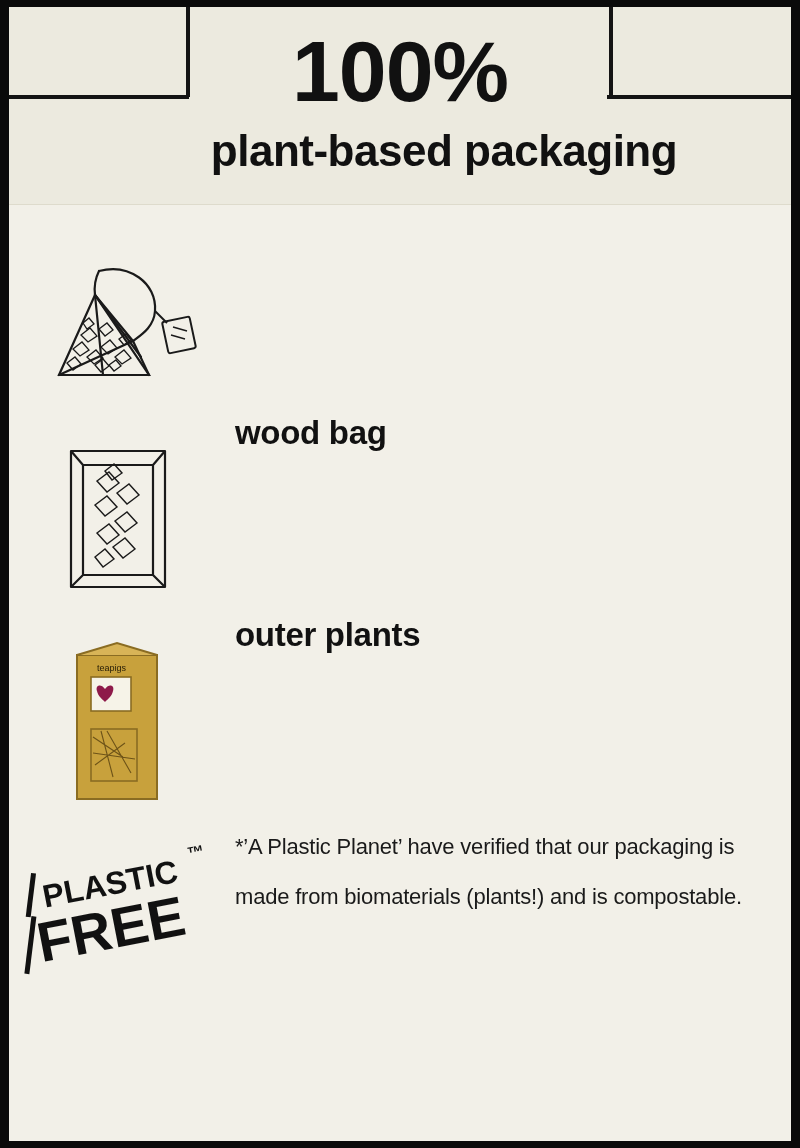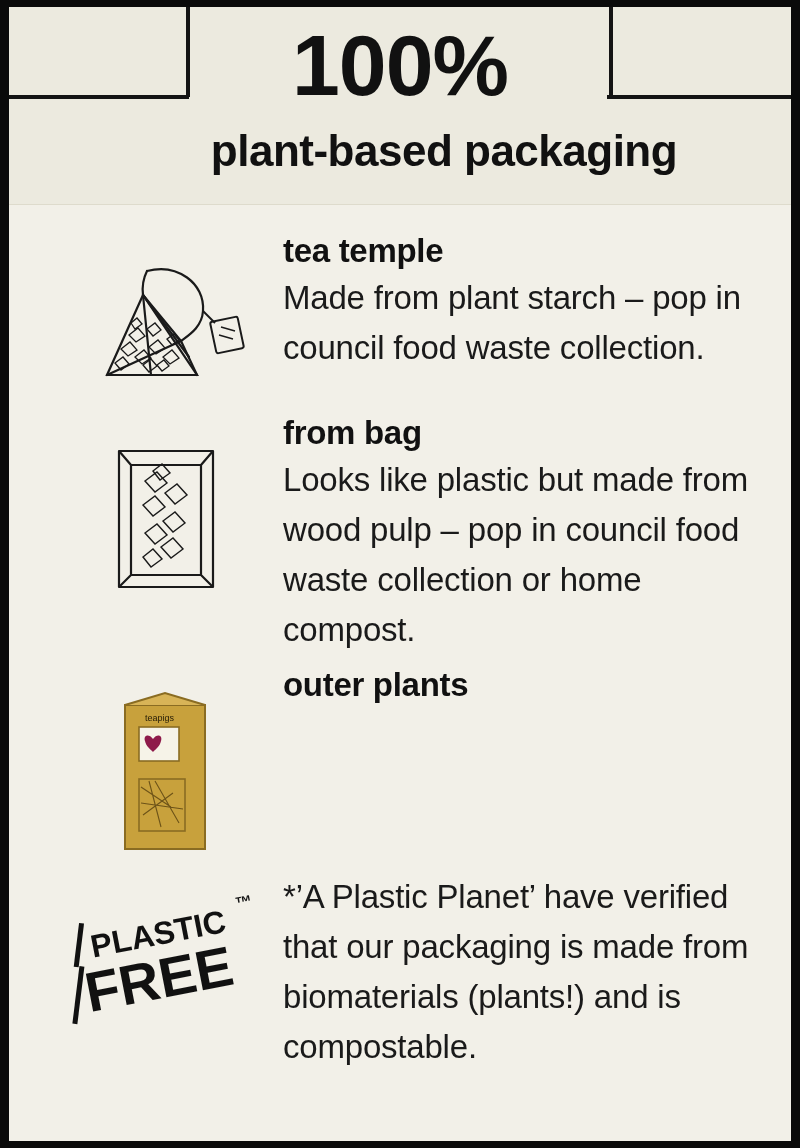--- a/index.html
+++ b/index.html
@@ -47,21 +47,21 @@
     position: absolute;
     top: 88px;
     height: 0;
     border-top: 4px solid #141414;
   }
   .rule-left { left: -12px; width: 192px; }
   .rule-right { left: 598px; width: 210px; }
 
   .big-percent {
     position: absolute;
-    top: 10px;
+    top: 16px;
     left: 0;
     width: 100%;
     text-align: center;
     font-size: 86px;
     line-height: 96px;
     font-weight: 700;
     letter-spacing: -1px;
     color: #111;
   }
   .subtitle {
@@ -88,21 +88,20 @@
     display: flex;
     align-items: flex-start;
     margin-bottom: 10px;
   }
   .icon-col {
     width: 226px;
     min-width: 226px;
     display: flex;
     justify-content: center;
     padding-top: 22px;
-    padding-left: 48px;
   }
   .text-col {
     padding-right: 18px;
   }
   .item-title {
     font-size: 33px;
     line-height: 40px;
     font-weight: 700;
     color: #111;
     margin: 0 0 2px 0;
@@ -116,21 +115,21 @@
     letter-spacing: -0.2px;
   }
 
   
   .footnote-row {
     display: flex;
     align-items: flex-start;
     margin-top: 6px;
   }
   .footnote-text {
-    font-size: 33px;
+    font-size: 22px;
     line-height: 50px;
     color: #1a1a1a;
     padding-right: 10px;
     letter-spacing: -0.2px;
   }
 
   
   .badge {
     position: relative;
     width: 200px;
@@ -230,24 +229,20 @@
             <path d="M72 112 l7 -5 5 6 -7 5z"></path>
             <path d="M46 70 l6 -5 5 6 -7 5z"></path>
           </g>
           <g fill="none" stroke="#1a1a1a" stroke-width="2">
             <path d="M118 58 L 130 70"></path>
             <rect x="128" y="66" width="28" height="32" rx="2" transform="rotate(-12 142 82)"></rect>
             <path d="M136 74 l14 4 M134 82 l14 4" stroke-width="1.4"></path>
           </g>
         </svg>
       </div>
-      <div class="text-col">
-        <div class="item-title">tea temple</div>
-        <div class="item-desc">Made from plant starch – pop in council food waste collection.</div>
-      </div>
     </div>
 
     <div class="row">
       <div class="icon-col">
         <svg width="150" height="170" viewBox="0 0 150 170">
           <g fill="none" stroke="#1a1a1a" stroke-width="2.2" stroke-linejoin="round">
             <path d="M24 16 L 118 16 L 118 152 L 24 152 Z"></path>
             <path d="M24 16 L 36 30 L 36 140 L 24 152"></path>
             <path d="M118 16 L 106 30 L 106 140 L 118 152"></path>
             <path d="M36 30 L 106 30 M36 140 L 106 140"></path>
@@ -258,22 +253,21 @@
             <path d="M48 70 l12 -9 10 11 -12 9z"></path>
             <path d="M68 86 l12 -9 10 11 -12 9z"></path>
             <path d="M50 98 l12 -9 10 11 -12 9z"></path>
             <path d="M66 112 l12 -9 10 11 -12 9z"></path>
             <path d="M48 122 l10 -8 9 10 -11 8z"></path>
             <path d="M58 36 l9 -7 8 9 -10 7z"></path>
           </g>
         </svg>
       </div>
       <div class="text-col">
-        <div class="item-title">from bag</div>
-        <div class="item-desc">Looks like plastic but made from wood pulp – pop in council food waste collection or home compost.</div>
+        <div class="item-title">wood bag</div>
       </div>
     </div>
 
     <div class="row">
       <div class="icon-col">
         <svg width="130" height="175" viewBox="0 0 130 175">
           <g>
             <path d="M20 18 L 100 18 L 100 162 L 20 162 Z" fill="#c8a13c" stroke="#8a6c22" stroke-width="2"></path>
             <path d="M20 18 L 60 6 L 100 18" fill="#d8b457" stroke="#8a6c22" stroke-width="2"></path>
             <rect x="34" y="40" width="40" height="34" fill="#f6f3e8" stroke="#8a6c22" stroke-width="1.6"></rect>

